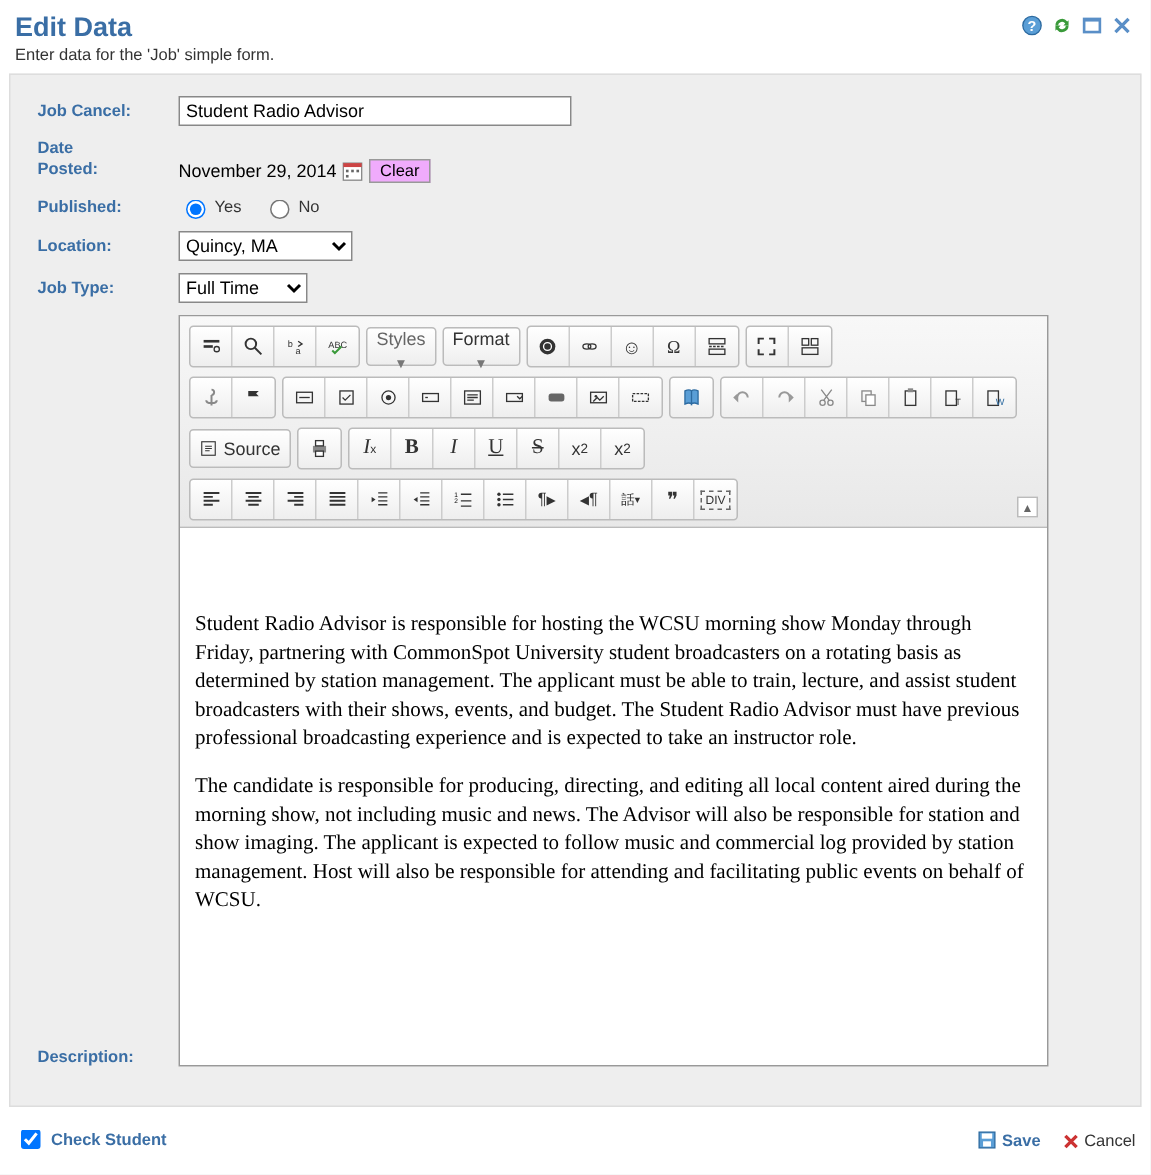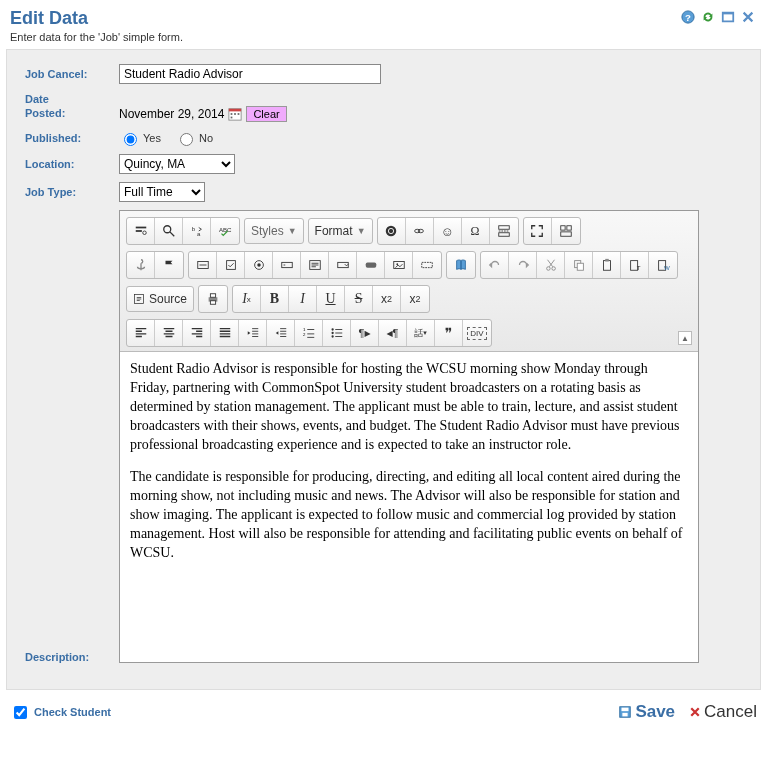--- a/index.html
+++ b/index.html
@@ -21,29 +21,29 @@
 .btn-clear { background: #f0abfc; border: 1px solid #999; padding: 1px 6px; font: 11px Arial; cursor: pointer; }
 .radio-group { display: flex; gap: 14px; align-items: center; }
 .radio-group label { display: flex; align-items: center; gap: 3px; }
 .editor { border: 1px solid #999; background: #fff; width: 580px; }
 .editor-toolbars { background: linear-gradient(#f8f8f8,#e8e8e8); border-bottom: 1px solid #bbb; padding: 6px 6px 4px 6px; position: relative; }
 .tool-row { display: flex; gap: 4px; margin-bottom: 6px; align-items: center; flex-wrap: wrap; }
 .tgroup { display: flex; border: 1px solid #bbb; border-radius: 3px; background: linear-gradient(#fff,#eee); }
 .tbtn { width: 28px; height: 26px; display: flex; align-items: center; justify-content: center; border-right: 1px solid #ccc; cursor: pointer; }
 .tbtn:last-child { border-right: none; }
 .tbtn svg { width: 14px; height: 14px; }
-.combo { display: flex; align-items: center; border: 1px solid #bbb; border-radius: 3px; background: linear-gradient(#fff,#eee); height: 26px; padding: 0 6px; gap: 4px; cursor: pointer; color: #666; font: 12px Arial; }
+.combo { display: flex; align-items: center; border: 1px solid #bbb; border-radius: 3px; background: linear-gradient(#fff,#eee); height: 26px; padding: 0 6px; gap: 4px; cursor: pointer; color: #666; font: 12px Arial; flex-direction: column; }
 .combo .arrow { font-size: 9px; color: #777; }
 .src-btn { display: flex; align-items: center; border: 1px solid #bbb; border-radius: 3px; background: linear-gradient(#fff,#eee); height: 26px; padding: 0 6px; gap: 4px; cursor: pointer; color: #333; font: 12px Arial; }
 .collapse { position: absolute; right: 6px; bottom: 6px; width: 14px; height: 14px; border: 1px solid #bbb; background: #fff; display: flex; align-items: center; justify-content: center; font-size: 8px; color: #666; cursor: pointer; }
-.editor-content { padding: 8px 10px; font: 14px 'Times New Roman', serif; color: #000; height: 310px; overflow: auto; line-height: 1.35; }
+.editor-content { padding: 8px 10px; font: 14px 'Times New Roman', serif; color: #000; height: 310px; overflow: auto; line-height: 1.35; margin-top: 48px; }
 .editor-content p { margin: 0 0 14px 0; }
 .footer { display: flex; align-items: center; justify-content: space-between; padding: 6px 10px 10px 10px; }
 .chk-row { display: flex; align-items: center; gap: 4px; color: #3a6ea5; font-weight: bold; font-size: 11px; }
-.action-btn { display: flex; align-items: center; gap: 3px; cursor: pointer; font-size: 17px; }
+.action-btn { display: flex; align-items: flex-end; gap: 3px; cursor: pointer; font-size: 11px; }
 .save { color: #3a6ea5; font-weight: bold; }
 .cancel { color: #333; font-weight: normal; }
 .b { font-weight: bold; } .i { font-style: italic; } .u { text-decoration: underline; } .s { text-decoration: line-through; }
 .sub { font-size: 9px; vertical-align: sub; } .sup { font-size: 9px; vertical-align: super; }
 </style>
 </head>
 <body>
 
 <div class="dialog">
   <div class="header">

